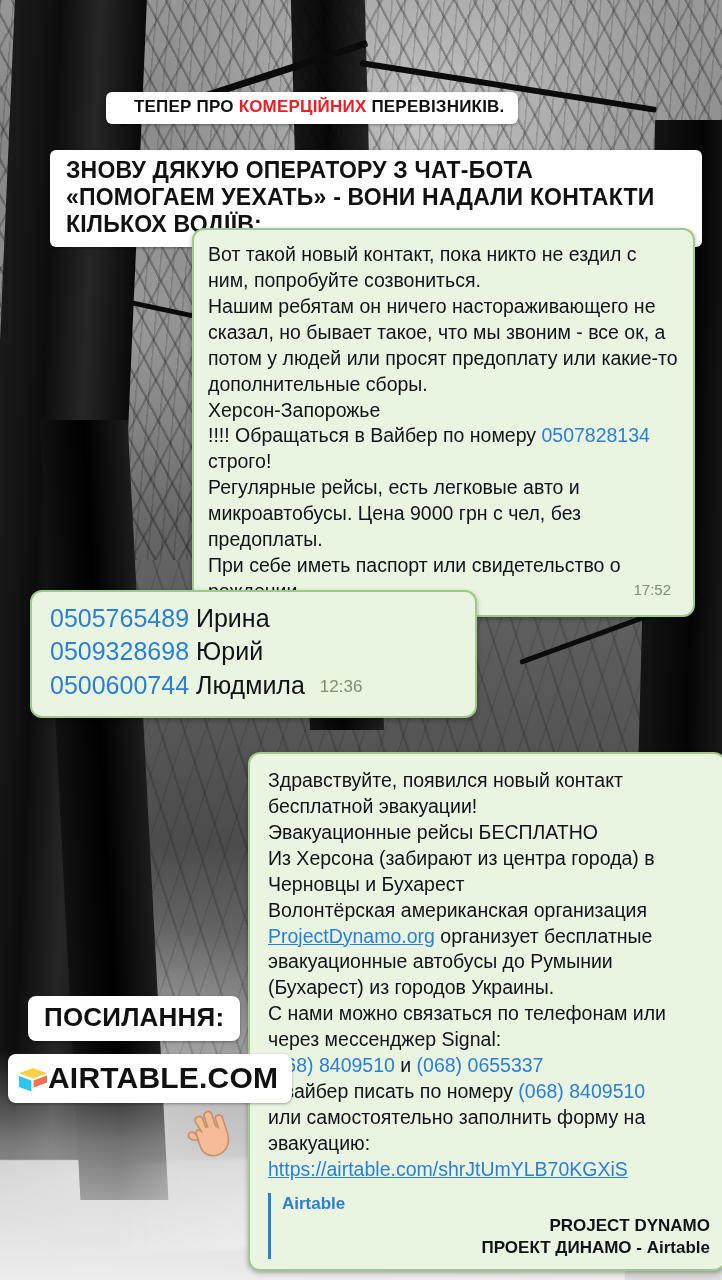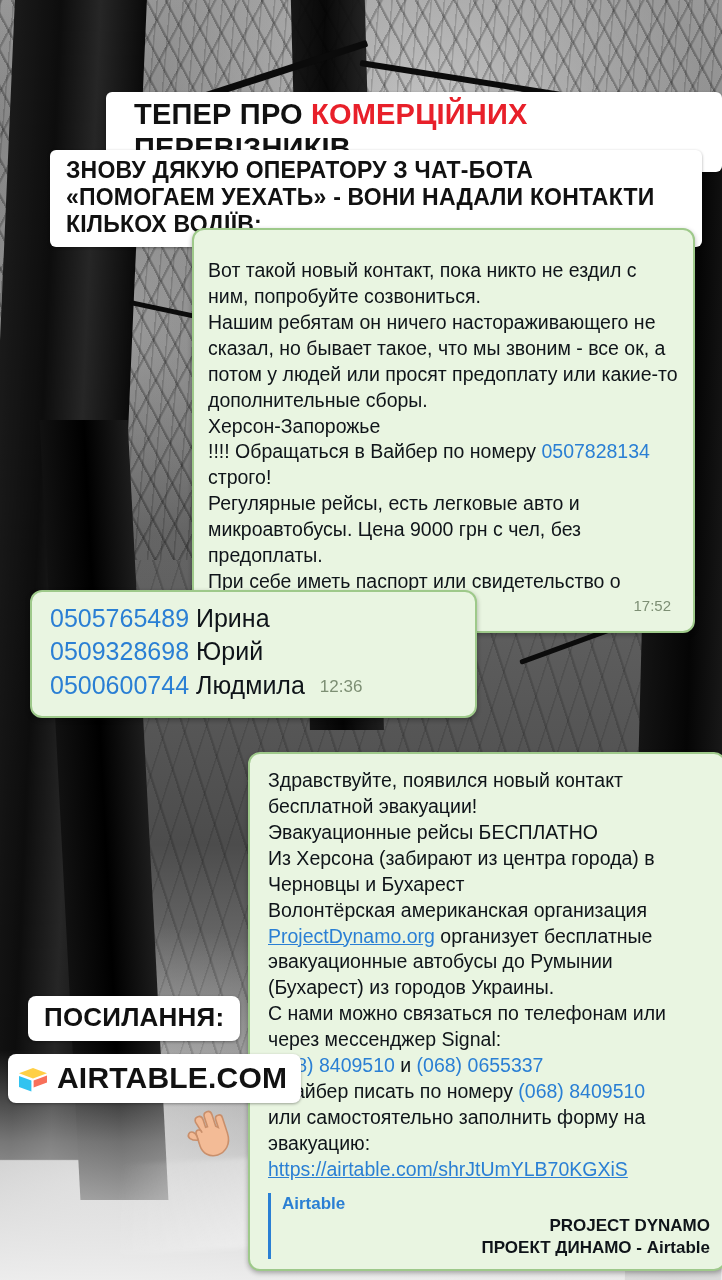--- a/index.html
+++ b/index.html
@@ -113,21 +113,21 @@
     border-radius: 6px;
     padding: 5px 14px 7px 14px;
     font-weight: bold;
     color: #111;
     letter-spacing: .2px;
     line-height: 1.18;
     box-shadow: 0 1px 3px rgba(0,0,0,.35);
   }
   #banner-1 {
     left: 106px; top: 92px;
-    font-size: 29px;
+    font-size: 17px;
     padding-left: 28px;
   }
   #banner-2 {
     left: 50px; top: 150px;
     width: 622px;
     font-size: 23px;
     padding: 7px 14px 9px 16px;
   }
   .hl-red { color: #e8202a; }
 
@@ -137,34 +137,33 @@
     padding: 6px 16px 8px 16px;
     border-radius: 8px;
   }
   #banner-airtable {
     left: 8px; top: 1054px;
     font-size: 30px;
     padding: 6px 14px 8px 10px;
     border-radius: 8px;
     display: flex;
     align-items: center;
-    gap: 9px;
   }
   .airtable-glyph {
     display: inline-block;
     width: 30px; height: 26px;
   }
 
   
   .bubble {
     position: absolute;
     background: #e9f5e1;
     border: 2.5px solid #9ec98a;
     border-radius: 12px;
-    padding: 28px 14px 10px 14px;
+    padding: 12px 14px 10px 14px;
     color: #0f1419;
     font-size: 19.5px;
     line-height: 1.33;
     box-shadow: 0 2px 5px rgba(0,0,0,.3);
   }
   .bubble .time {
     color: #7d8f74;
     font-size: 15px;
     float: right;
     margin-left: 10px;

